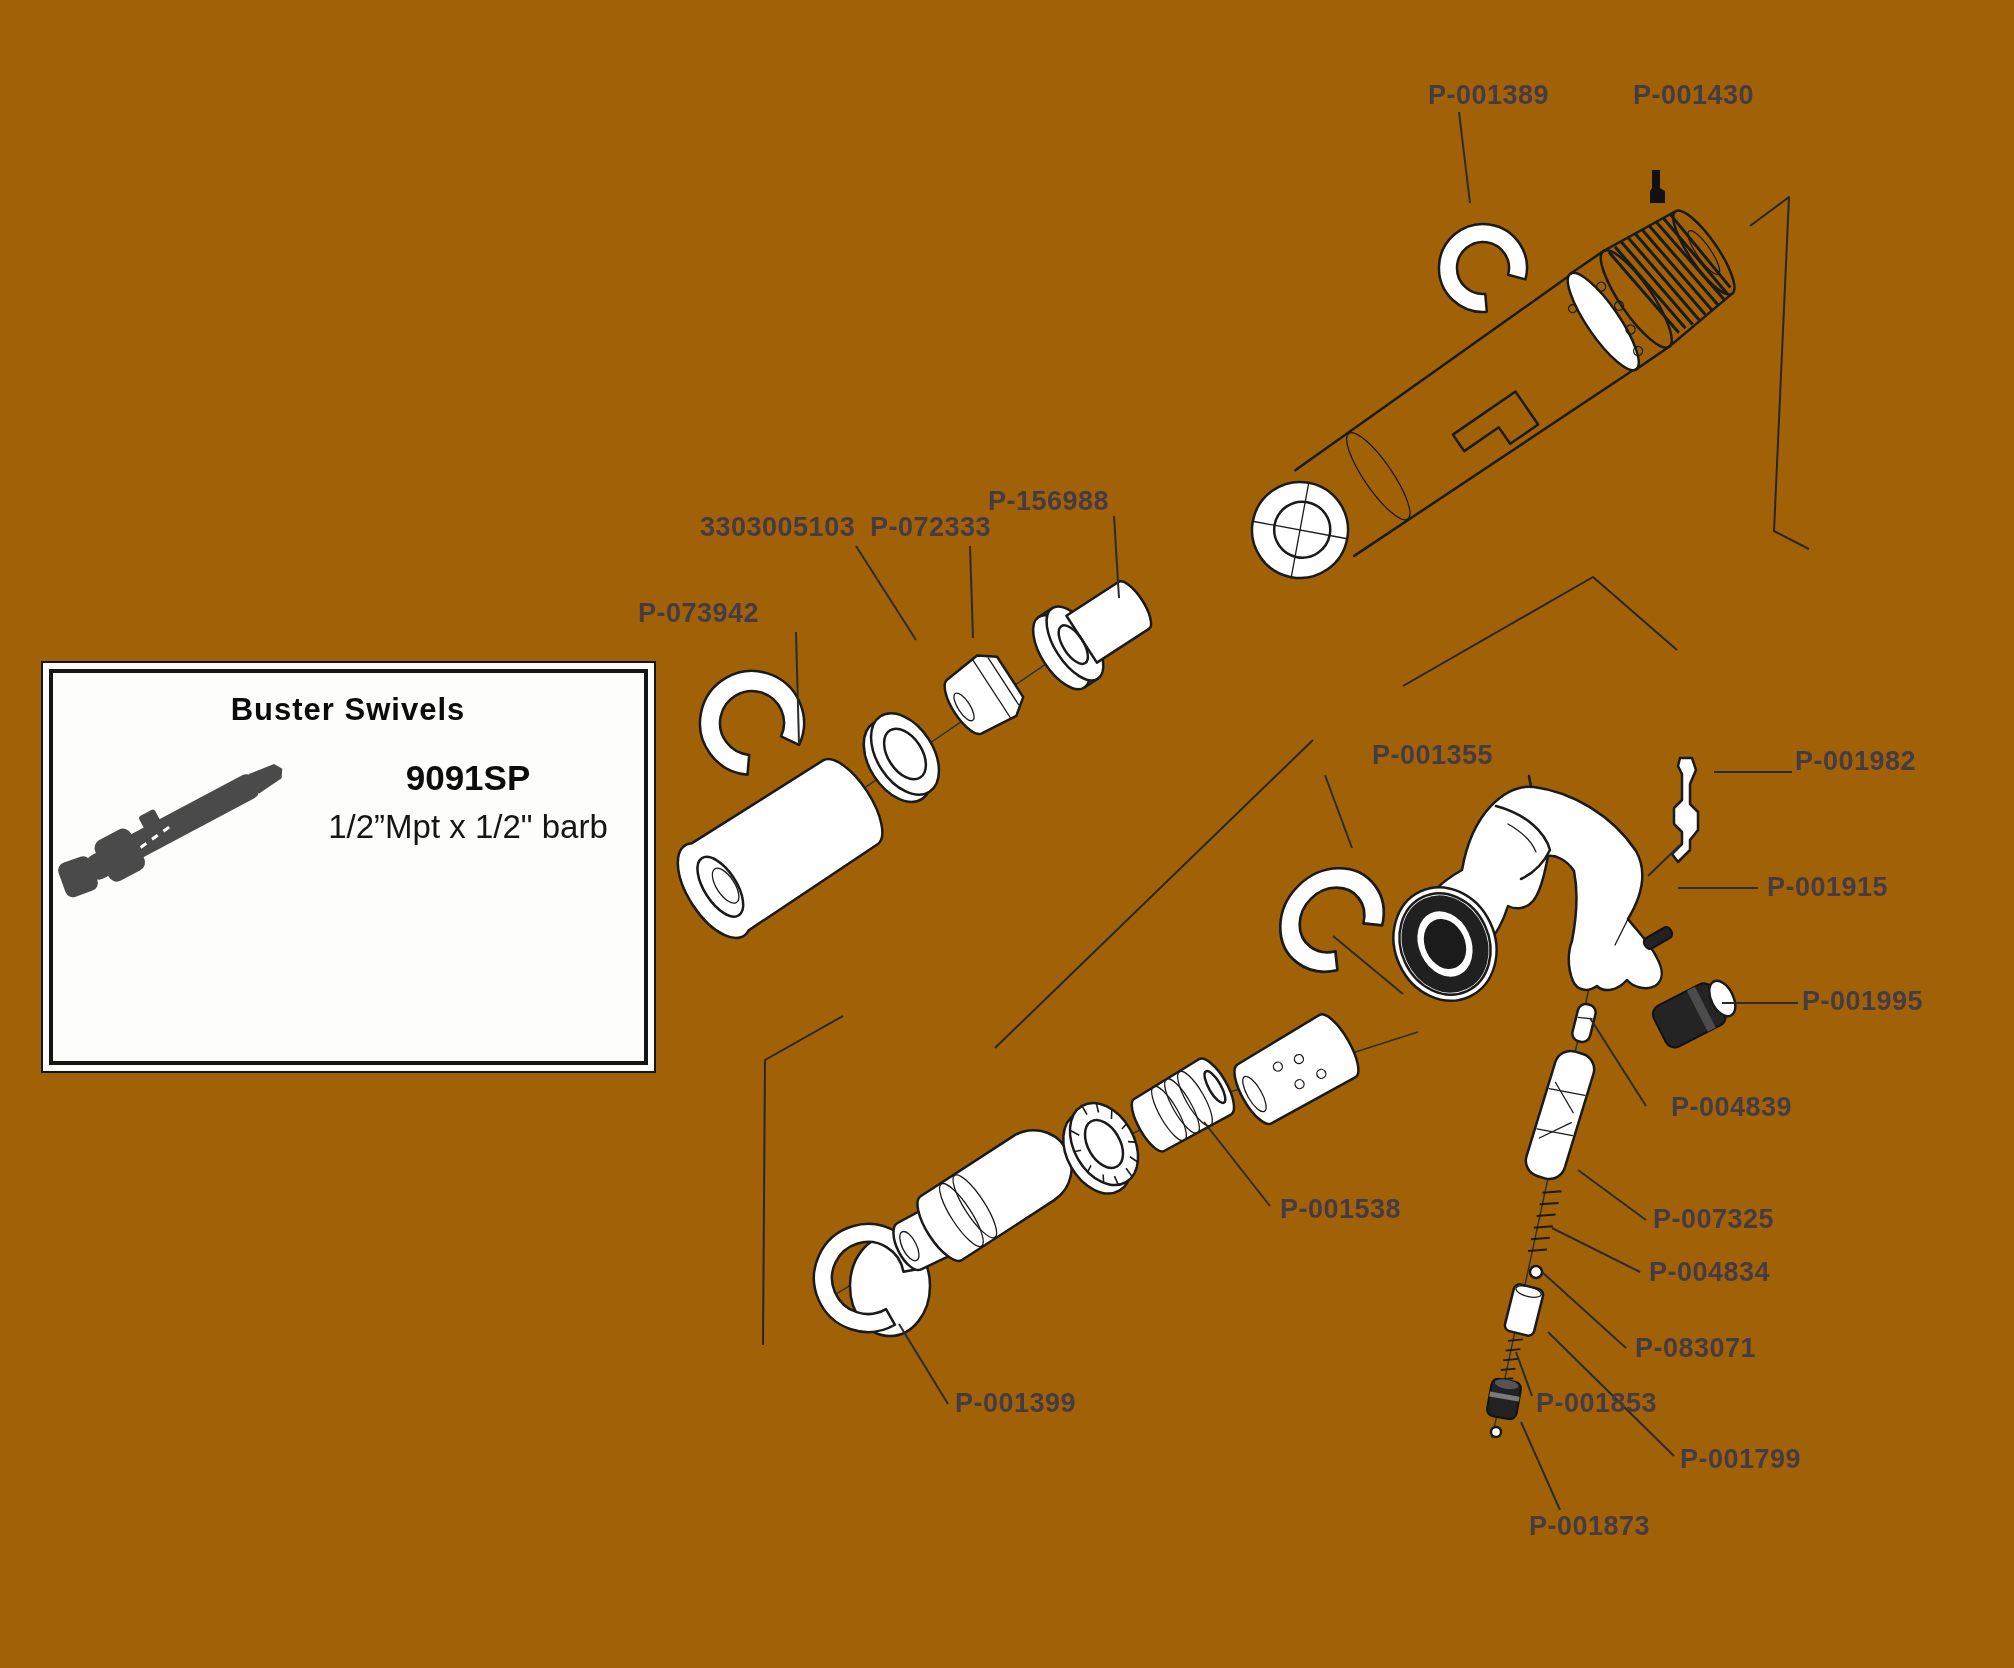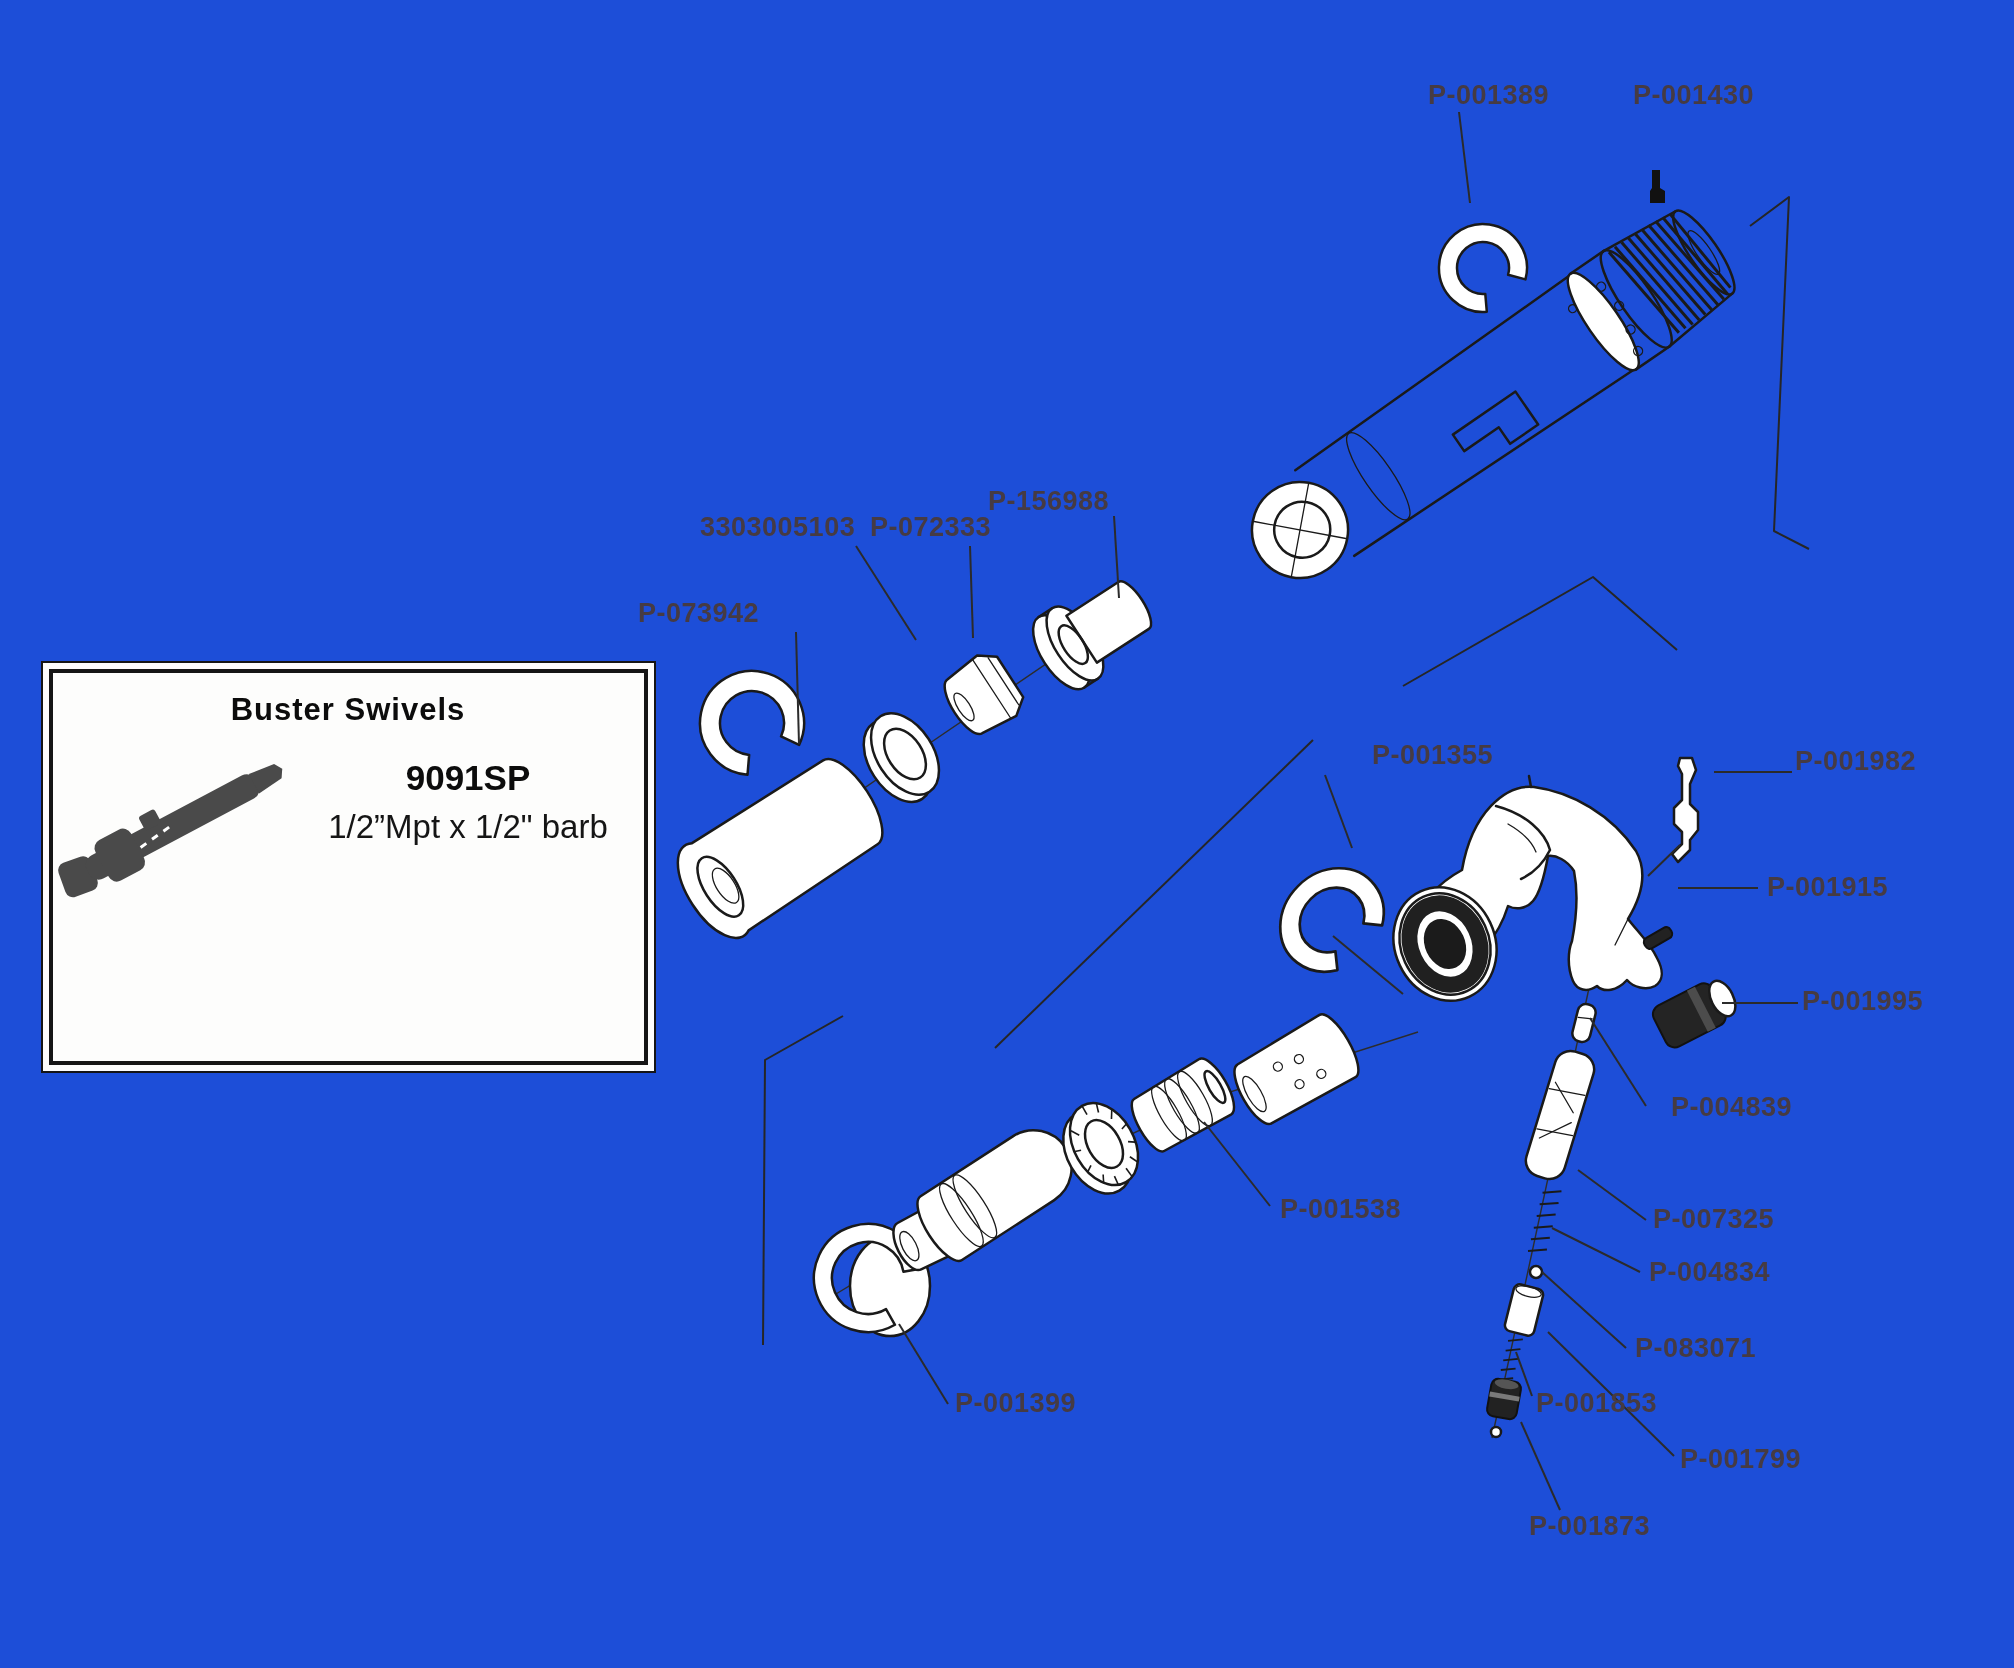--- a/index.html
+++ b/index.html
@@ -1,16 +1,16 @@
 <!DOCTYPE html>
 <html><head>
 <meta charset="utf-8">
 <style>
   html,body{margin:0;padding:0;background:#fbfbf9;}
-  .stage{position:relative;width:2014px;height:1668px;background:#1d4ed8;overflow:hidden;
+  .stage{position:relative;width:2014px;height:1668px;background:#a16207;overflow:hidden;
          font-family:"Liberation Sans",sans-serif;}
   svg{position:absolute;left:0;top:0;}
   .ink{stroke:#1a1a1a;fill:none;stroke-width:2.5;stroke-linecap:round;stroke-linejoin:round;}
   .inkfill{fill:#ffffff;stroke:#1a1a1a;stroke-width:2.5;stroke-linecap:round;stroke-linejoin:round;}
   .thin{stroke-width:1.3;}
   .axis{stroke:#2c2c2c;stroke-width:1.4;fill:none;}
   .frame{stroke:#262626;stroke-width:2;fill:none;stroke-linejoin:round;}
   .leader{stroke:#2b2b2b;stroke-width:2;fill:none;}
   .dark{fill:#222222;stroke:#111111;stroke-width:2;}
   .part-label{font-family:"Liberation Sans",sans-serif;font-weight:700;font-size:27px;

